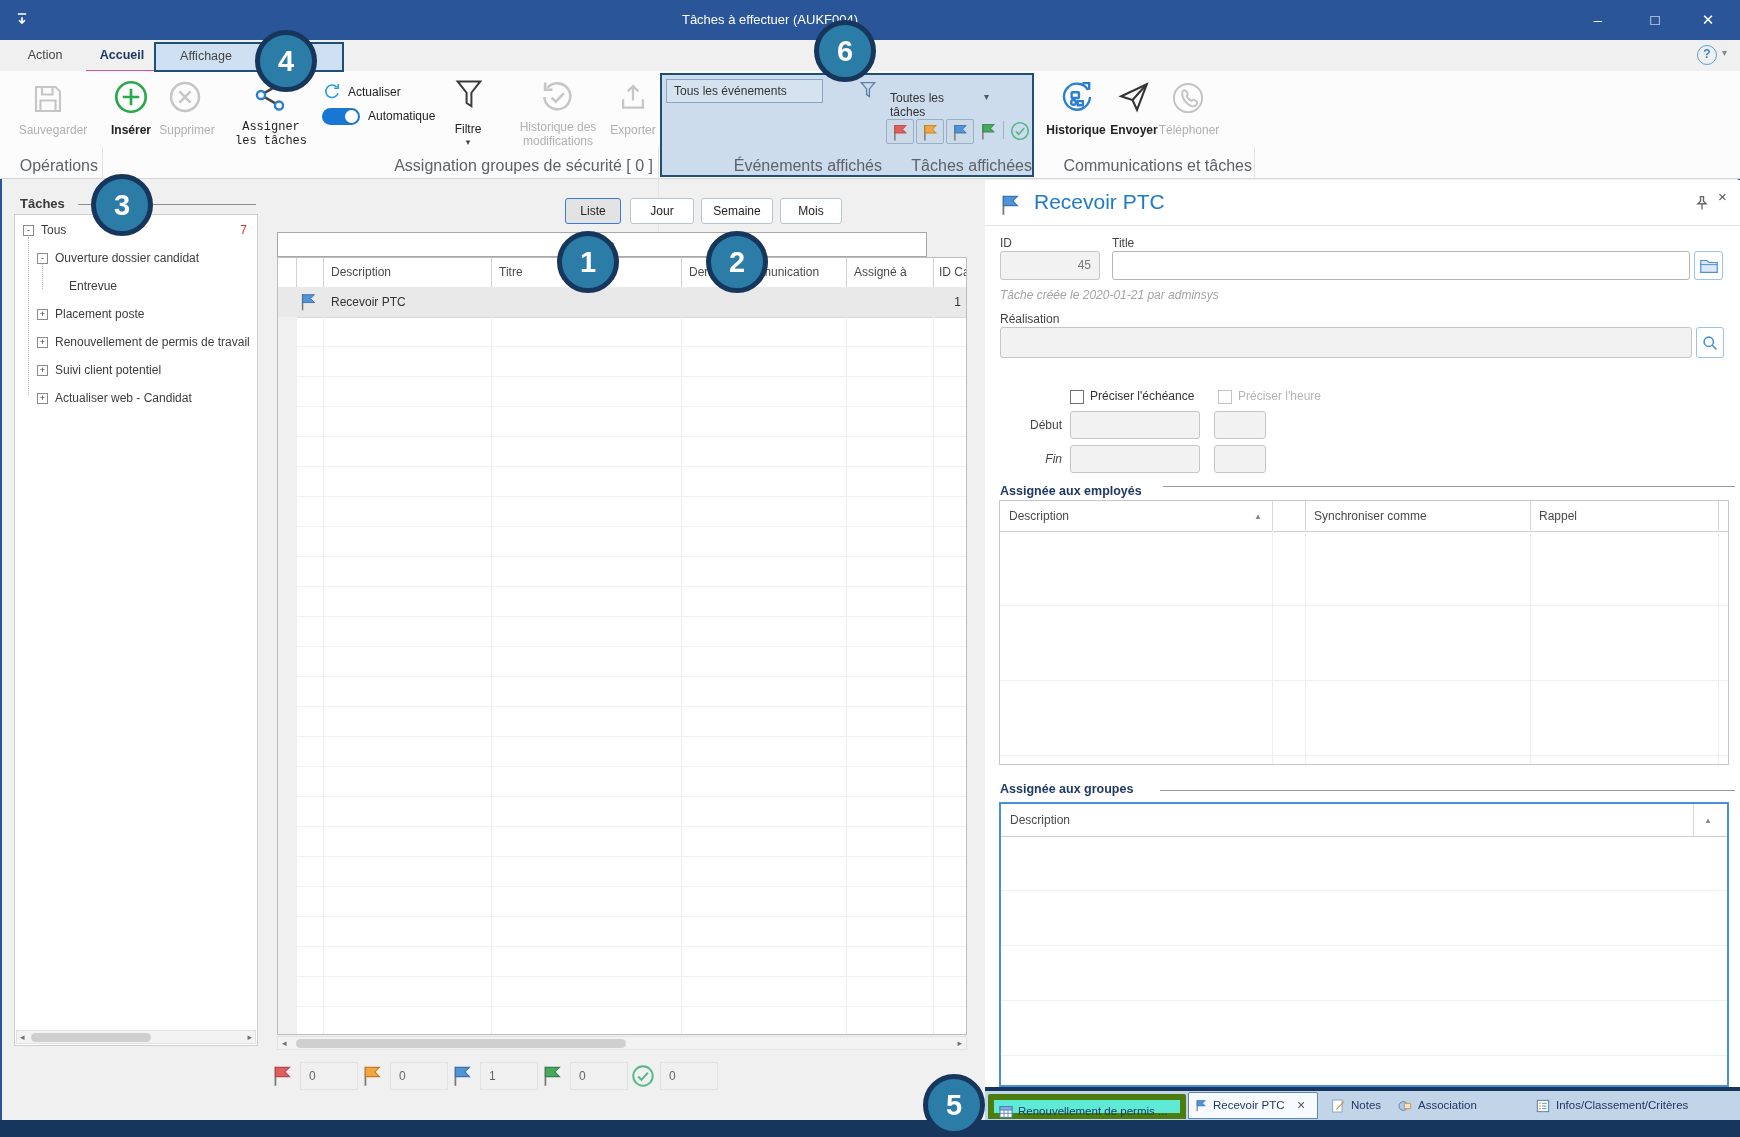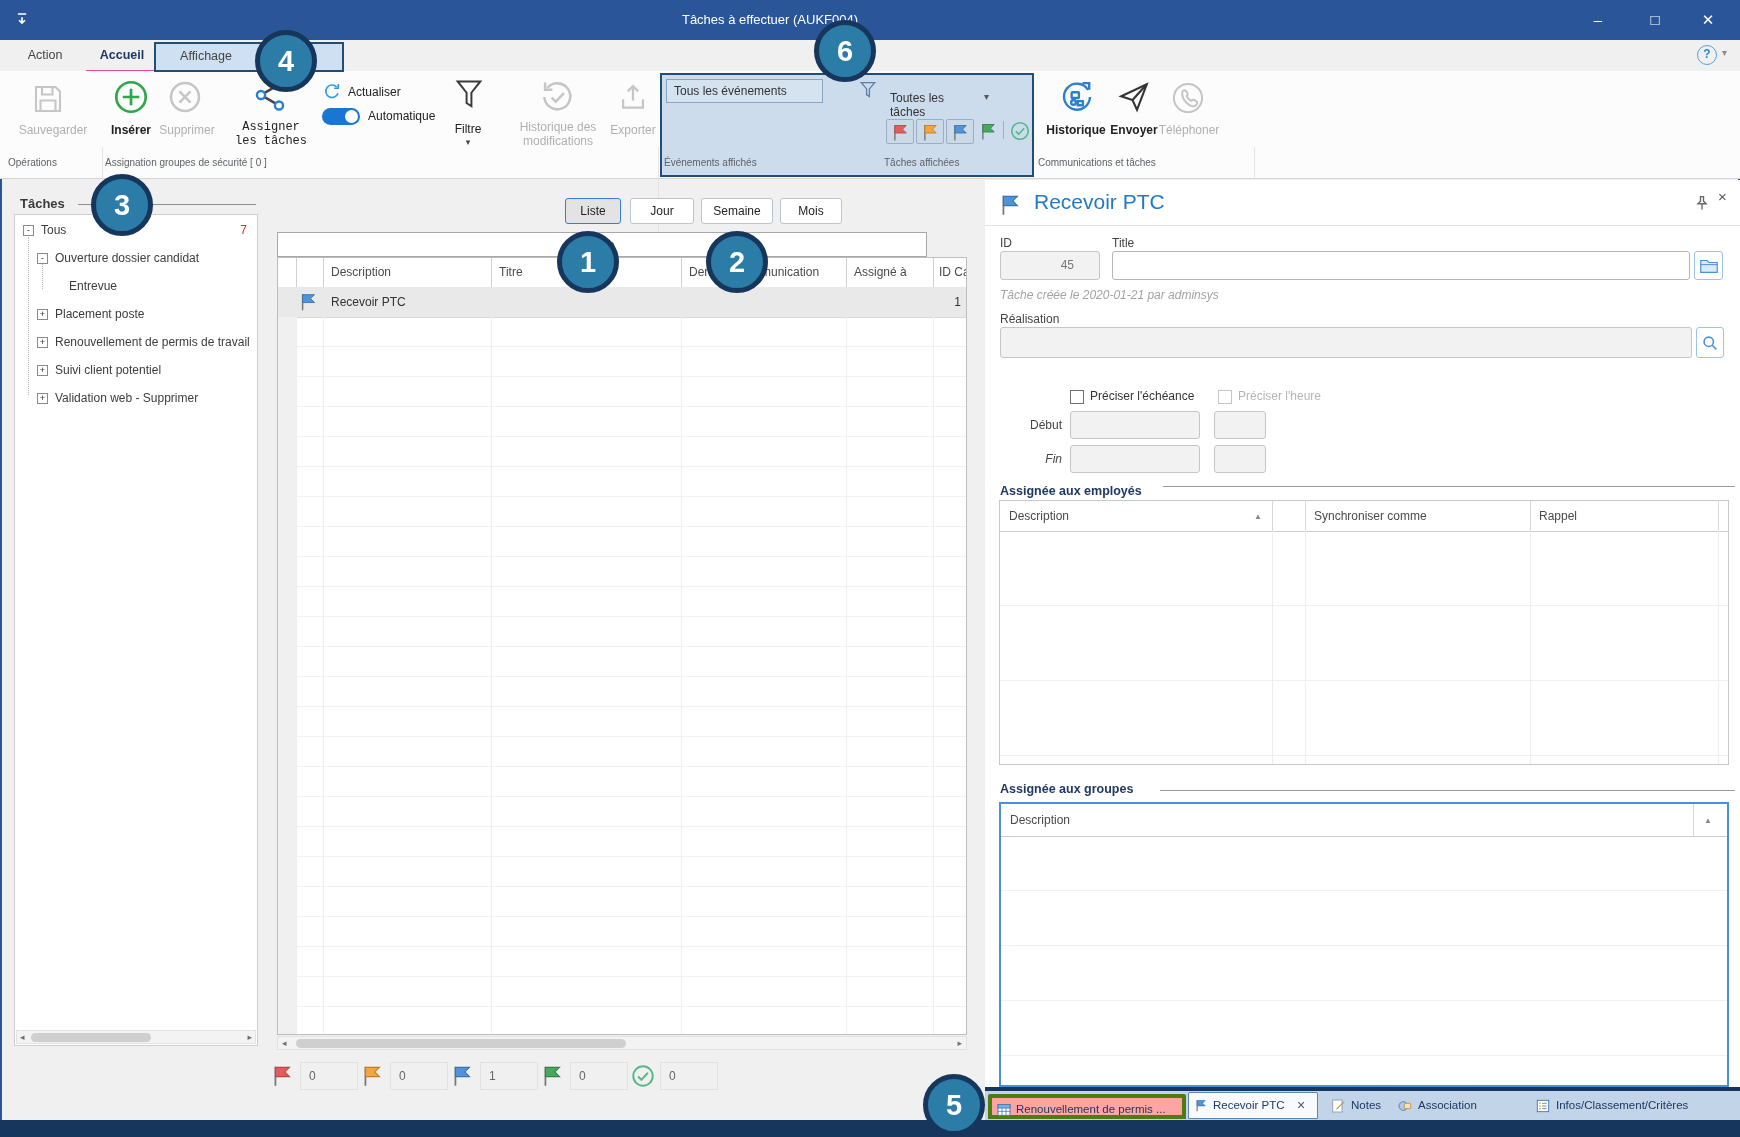--- a/index.html
+++ b/index.html
@@ -14,21 +14,21 @@
   
   .titlebar{left:0;top:0;width:1740px;height:40px;background:#2a5699;}
   .titletext{color:#fff;font-size:13px;}
   .winbtn{color:#fff;font-size:15px;width:34px;height:24px;line-height:24px;text-align:center;}
 
   
   .tabrow{left:0;top:40px;width:1740px;height:31px;background:#f0f0f0;}
   .ribtab{height:29px;line-height:29px;text-align:center;font-size:12.5px;color:#444;}
   .ribtab.active{font-weight:bold;color:#1f3864;border-bottom:3px solid #ec4899;}
   .ribbon{left:0;top:71px;width:1740px;height:107px;background:#fcfcfc;border-bottom:1px solid #d5d5d5;}
-  .grouplbl{font-size:10px;color:#5d6268;text-align:left;}
+  .grouplbl{font-size:16px;color:#5d6268;text-align:right;}
   .gsep{width:1px;background:#e3e3e3;top:76px;height:96px;}
   .btnlbl{font-size:12px;color:#222;text-align:center;}
   .btnlbl.dis{color:#b0b0b0;}
   .hl-box{background:#ccdcec;border:2px solid #1f4e79;box-sizing:border-box;}
   .hl-tab{background:#cfe0f2;border:2px solid #1f4e79;box-sizing:border-box;}
   .dropbox{background:#d5e2f0;border:1px solid #8aa5c2;box-sizing:border-box;line-height:22px;padding-left:7px;font-size:12px;color:#333;}
   .flagbtn{background:#ccd9e6;border:1px solid #97b0c8;box-sizing:border-box;border-radius:2px;}
   .toggle{width:38px;height:17px;border-radius:9px;background:#1976d2;}
   .knob{position:absolute;right:2px;top:2px;width:13px;height:13px;border-radius:50%;background:#fff;}
 
@@ -56,21 +56,21 @@
   .fldw{background:#fff;border:1px solid #b5b5b5;border-radius:3px;box-sizing:border-box;}
   .iconbtn{background:#fff;border:1px solid #9ec3e8;border-radius:3px;box-sizing:border-box;}
   .cb{width:14px;height:14px;background:#fff;border:1px solid #707070;box-sizing:border-box;}
   .cb.dis{border-color:#c4c4c4;}
   .gbcap{font-weight:bold;font-size:12.5px;color:#1f3864;}
   .gbline{height:1px;background:#9a9a9a;}
 
   
   .navy{background:#17365d;}
   .strip{background:#c2d4e8;}
-  .btab{background:#fca5a5;border:4px solid #4d7c0f;box-sizing:border-box;border-radius:2px 2px 0 0;}
+  .btab{background:#5eead4;border:6px solid #4d7c0f;box-sizing:border-box;border-radius:2px 2px 0 0;}
   .btab.active{background:#f7faff;border:1px solid #5b87b5;}
   .btablbl{font-size:11.5px;color:#1f3864;white-space:nowrap;}
 
   
   .callout{width:62px;height:62px;border-radius:50%;background:#2c7ca8;border:5px solid #16365c;
            box-sizing:border-box;color:#fff;font-size:29px;font-weight:bold;text-align:center;line-height:52px;z-index:60;}
   .edge{background:#2a5699;}
 </style>
 </head>
 <body>
@@ -288,21 +288,21 @@
     <div class="abs" style="left:2px;top:118px;width:238px;height:22px;">
       <span class="abs expander" style="left:20px;top:4px;">+</span>
       <span class="abs treelbl" style="left:38px;top:2px;">Renouvellement de permis de travail</span>
     </div>
     <div class="abs" style="left:2px;top:146px;width:238px;height:22px;">
       <span class="abs expander" style="left:20px;top:4px;">+</span>
       <span class="abs treelbl" style="left:38px;top:2px;">Suivi client potentiel</span>
     </div>
     <div class="abs" style="left:2px;top:174px;width:238px;height:22px;">
       <span class="abs expander" style="left:20px;top:4px;">+</span>
-      <span class="abs treelbl" style="left:38px;top:2px;">Validation web - Supprimer</span>
+      <span class="abs treelbl" style="left:38px;top:2px;">Actualiser web - Candidat</span>
     </div>
 
     <div class="abs scrolltrack" style="left:1px;top:815px;width:240px;height:14px;">
       <span class="abs scrollarrow" style="left:3px;top:0;">◂</span>
       <span class="abs thumb" style="left:14px;top:2px;width:120px;height:9px;"></span>
       <span class="abs scrollarrow" style="right:3px;top:0;">▸</span>
     </div>
   </div>
 
   <div class="abs viewbtn sel" style="left:565px;top:198px;width:56px;">Liste</div>
@@ -394,21 +394,21 @@
     <div class="abs" style="left:49px;top:10px;font-size:21px;color:#1e7ac8;">Recevoir PTC</div>
     <div class="abs" style="left:708px;top:14px;width:18px;height:18px;">
       <svg width="18" height="18" viewBox="0 0 24 24" fill="none" stroke="#666" stroke-width="1.8">
           <path d="M9 3.5 h6 M10 3.5 v6 l-3.5 3.5 h11 L14 9.5 v-6 M12 13 v7.5"></path>
         </svg>
     </div>
     <div class="abs" style="left:733px;top:8px;font-size:15px;color:#555;">×</div>
     <div class="abs" style="left:0;top:45px;width:755px;height:1px;background:#e3e3e3;"></div>
 
     <div class="abs" style="left:15px;top:56px;color:#444;">ID</div>
-    <div class="abs fld rt" style="left:15px;top:71px;width:100px;height:29px;line-height:27px;padding-right:25px;color:#777;">45</div>
+    <div class="abs fld rt" style="left:15px;top:71px;width:100px;height:29px;line-height:27px;padding-right:8px;color:#777;">45</div>
     <div class="abs" style="left:127px;top:56px;color:#444;">Title</div>
     <div class="abs fldw" style="left:127px;top:71px;width:578px;height:29px;"></div>
     <div class="abs iconbtn" style="left:709px;top:71px;width:29px;height:29px;">
       <svg width="22" height="22" viewBox="0 0 24 24" style="margin:3px;">
           <path d="M3 6 h7 l2 2.2 h9 V19 H3 z" fill="#dce9f7" stroke="#4a90d9" stroke-width="1.3"></path>
           <path d="M3 10.5 h18" stroke="#4a90d9" stroke-width="1.1"></path>
         </svg>
     </div>
     <div class="abs" style="left:15px;top:108px;font-style:italic;color:#a3a3a3;">Tâche créée le 2020-01-21 par adminsys</div>
 

